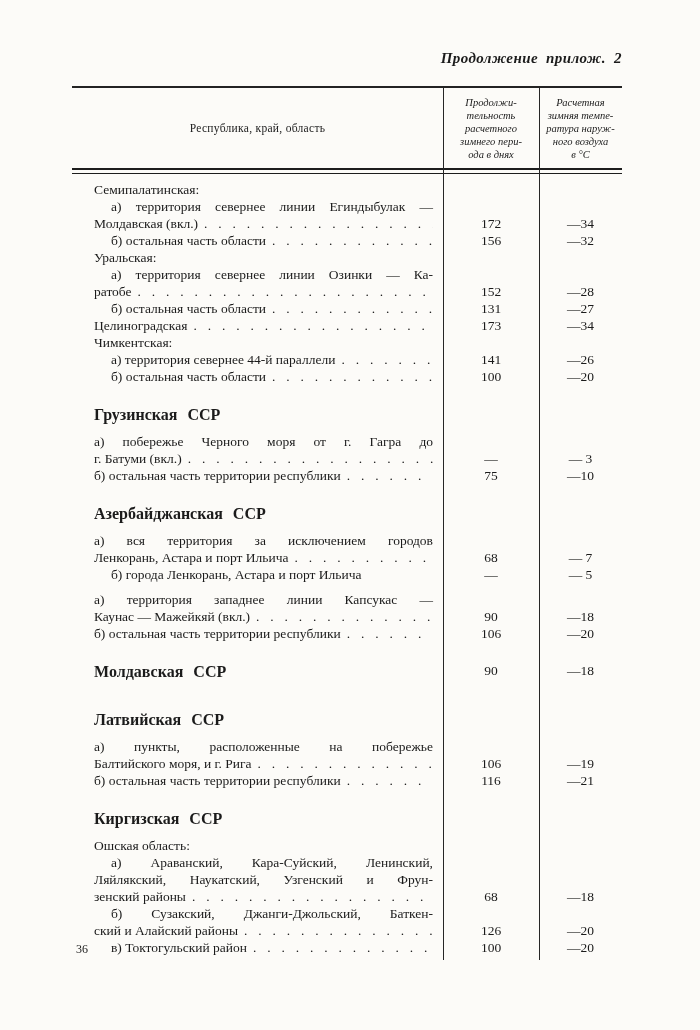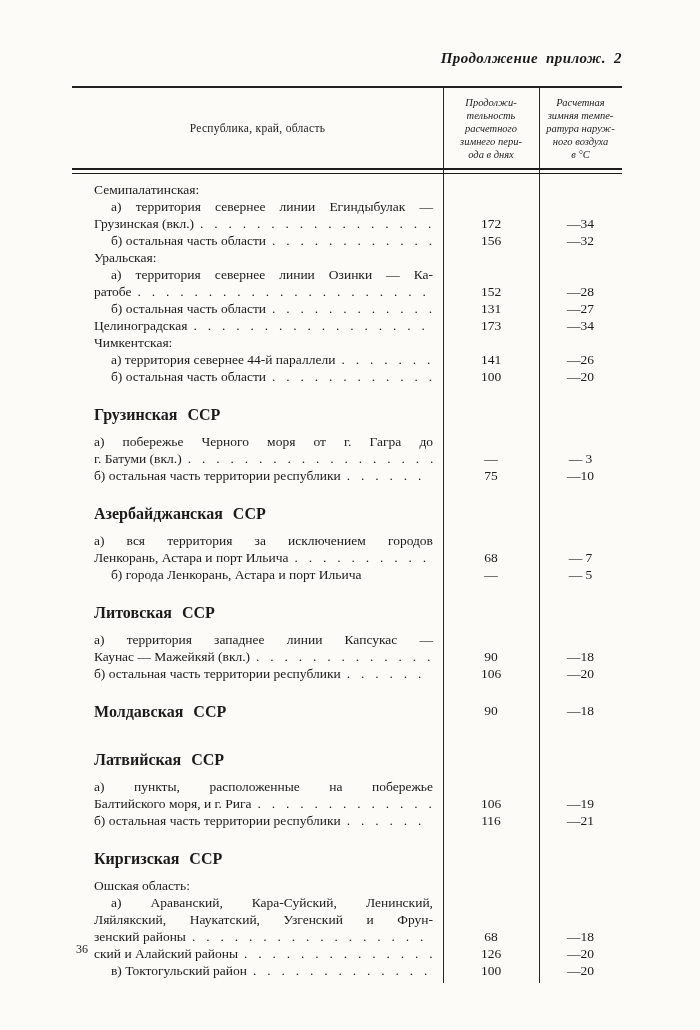--- a/index.html
+++ b/index.html
@@ -72,21 +72,21 @@
           <div class="cell name">
             <div class="line">Семипалатинская:</div>
           </div>
           <div class="cell num"></div>
           <div class="cell num"></div>
         </div>
         <div class="row item">
           <div class="cell name">
             <div class="line ind spread">а) территория севернее линии Егиндыбулак —</div>
             <div class="line">
-              <div class="t">Грузинская (вкл.)</div>
+              <div class="t">Молдавская (вкл.)</div>
               <div class="leader">. . . . . . . . . . . . . . . . . . . . . . . . . . . . . .</div>
             </div>
           </div>
           <div class="cell num">172</div>
           <div class="cell num">—34</div>
         </div>
         <div class="row item">
           <div class="cell name">
             <div class="line ind">
               <div class="t">б) остальная часть области</div>
@@ -208,23 +208,20 @@
           <div class="cell num">— 7</div>
         </div>
         <div class="row item">
           <div class="cell name">
             <div class="line ind">б) города Ленкорань, Астара и порт Ильича</div>
           </div>
           <div class="cell num">—</div>
           <div class="cell num">— 5</div>
         </div>
         <div class="row heading">
-          <div class="cell name">
-            <div class="heading-text">Литовская ССР</div>
-          </div>
           <div class="cell num"></div>
           <div class="cell num"></div>
         </div>
         <div class="row item">
           <div class="cell name">
             <div class="line spread">а) территория западнее линии Капсукас —</div>
             <div class="line">
               <div class="t">Каунас — Мажейкяй (вкл.)</div>
               <div class="leader">. . . . . . . . . . . . . . . . . . . . . . . . . . . . . .</div>
             </div>
@@ -298,20 +295,21 @@
             <div class="line">
               <div class="t">зенский районы</div>
               <div class="leader">. . . . . . . . . . . . . . . . . . . . . . . . . . . . . .</div>
             </div>
           </div>
           <div class="cell num">68</div>
           <div class="cell num">—18</div>
         </div>
         <div class="row item">
           <div class="cell name">
+            <div class="line ind spread">б) Сузакский, Джанги-Джольский, Баткен-</div>
             <div class="line">
               <div class="t">ский и Алайский районы</div>
               <div class="leader">. . . . . . . . . . . . . . . . . . . . . . . . . . . . . .</div>
             </div>
           </div>
           <div class="cell num">126</div>
           <div class="cell num">—20</div>
         </div>
         <div class="row item">
           <div class="cell name">

